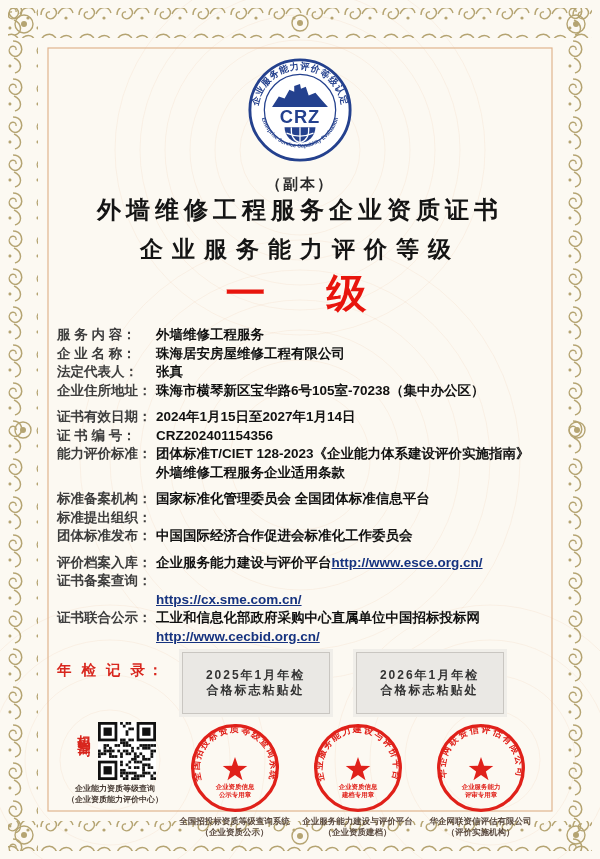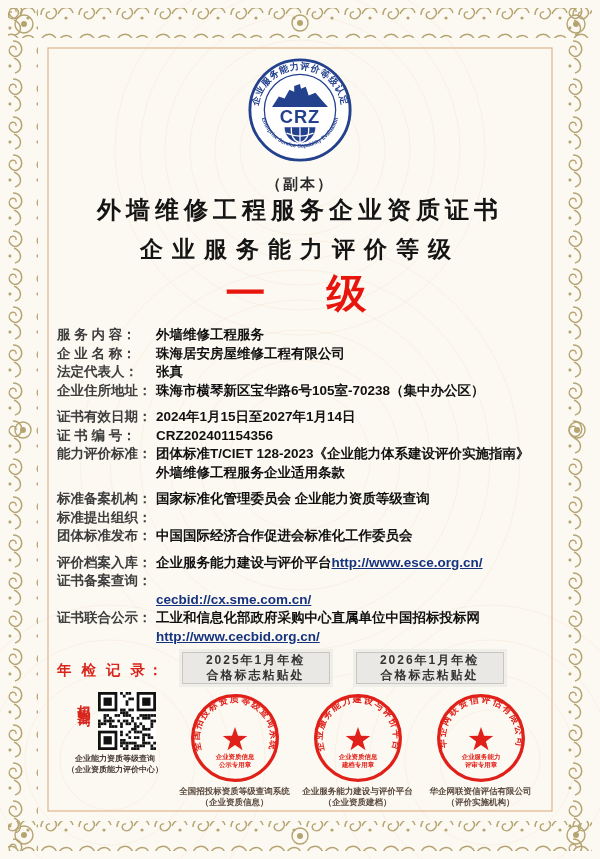--- a/index.html
+++ b/index.html
@@ -25,21 +25,21 @@
   .row .lbl{flex:none;width:99px;color:#3d3d3d;font-weight:700;}
   .row .val{flex:1;color:#111;font-weight:700;}
   .gap{height:8px;}
   .link{color:#16337f;text-decoration:underline;font-weight:700;cursor:pointer;}
 
   .annual{display:flex;align-items:flex-start;margin-top:6px;}
   .annual .alabel{flex:none;color:#d8261d;font-weight:800;font-size:14.5px;
                   letter-spacing:3px;margin-top:9px;}
   .abox{width:146px;background:#eae8e4;border:1px solid #c9c6c1;
         box-shadow:0 0 0 3px #f0eee9;margin-left:16px;text-align:center;
-        font-size:12px;font-weight:700;color:#333;padding:0 0;
+        font-size:12px;font-weight:700;color:#333;padding:15px 0;
         letter-spacing:2px;line-height:15px;}
   .abox + .abox{margin-left:26px;}
 
   .bottom{display:flex;align-items:flex-start;margin-top:8px;}
   .qrblock{width:116px;flex:none;}
   .qrrow{display:flex;justify-content:center;}
   .qrlabel{writing-mode:vertical-rl;font-size:13px;font-weight:800;color:#d8261d;
            letter-spacing:3px;margin-right:5px;margin-top:2px;}
   .qr{width:58px;height:58px;}
   .qrcap{font-size:8px;font-weight:700;color:#463a33;text-align:center;
@@ -173,37 +173,37 @@
         <span class="lbl">证 书 编 号：</span>
         <span class="val">CRZ202401154356</span>
       </div>
       <div class="row">
         <span class="lbl">能力评价标准：</span>
         <span class="val">团体标准T/CIET 128-2023《企业能力体系建设评价实施指南》外墙维修工程服务企业适用条款</span>
       </div>
       <div class="gap"></div>
       <div class="row">
         <span class="lbl">标准备案机构：</span>
-        <span class="val">国家标准化管理委员会 企业能力资质等级查询</span>
+        <span class="val">国家标准化管理委员会 全国团体标准信息平台</span>
       </div>
       <div class="row">
         <span class="lbl">标准提出组织：</span>
       </div>
       <div class="row">
         <span class="lbl">团体标准发布：</span>
         <span class="val">中国国际经济合作促进会标准化工作委员会</span>
       </div>
       <div class="gap"></div>
       <div class="row">
         <span class="lbl">评价档案入库：</span>
         <span class="val"><span>企业服务能力建设与评价平台</span><a class="link">http://www.esce.org.cn/</a></span>
       </div>
       <div class="row">
         <span class="lbl">证书备案查询：</span>
-        <span class="val"><br><a class="link">cecbid://cx.sme.com.cn/</a></span>
+        <span class="val"><br><a class="link">https://cx.sme.com.cn/</a></span>
       </div>
       <div class="row">
         <span class="lbl">证书联合公示：</span>
         <span class="val"><span>工业和信息化部政府采购中心直属单位中国招标投标网</span><br><a class="link">http://www.cecbid.org.cn/</a></span>
       </div>
     </div>
 
     <div class="annual">
       <span class="alabel">年 检 记 录：</span>
       <div class="abox">
@@ -361,21 +361,21 @@
           <circle cx="50" cy="50" r="46" fill="none" stroke="#e0211a" stroke-width="3.6"></circle>
           <text font-size="10" font-weight="bold" fill="#e0211a" letter-spacing="1.5">
             <textPath href="#sealArc1" startOffset="50%" text-anchor="middle">全国招投标资质等级查询系统</textPath>
           </text>
           <polygon points="50,38 53.3,47.5 63.3,47.7 55.3,53.7 58.2,63.3 50,57.6 41.8,63.3 44.7,53.7 36.7,47.7 46.7,47.5" fill="#e0211a"></polygon>
           <text x="50" y="73" text-anchor="middle" font-size="7" font-weight="bold" fill="#e0211a">企业资质信息</text>
           <text x="50" y="81.5" text-anchor="middle" font-size="7" font-weight="bold" fill="#e0211a">公示专用章</text>
         </svg>
         <div class="sealcap">
           <div>全国招投标资质等级查询系统</div>
-          <div>（企业资质信息）</div>
+          <div>（企业资质公示）</div>
         </div>
       </div>
 
       <div class="sealblock">
         <svg class="seal" viewBox="0 0 100 100">
           <defs>
               <path id="sealArc2" d="M19,74 A39,39 0 1 1 81,74" fill="none"></path>
             </defs>
           <circle cx="50" cy="50" r="46" fill="none" stroke="#e0211a" stroke-width="3.6"></circle>
           <text font-size="10" font-weight="bold" fill="#e0211a" letter-spacing="1.5">

